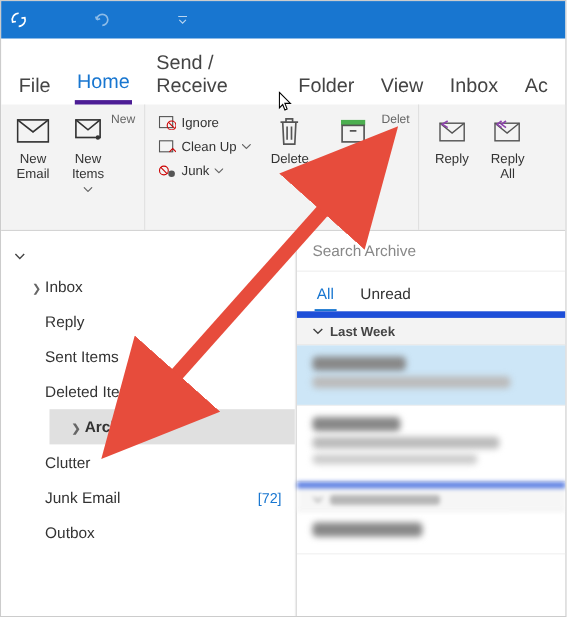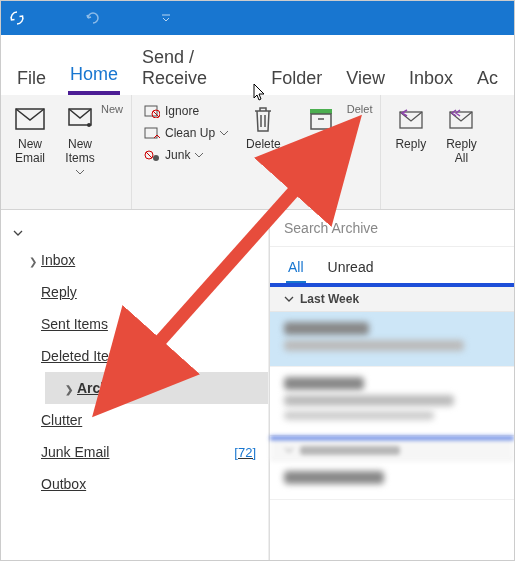--- a/index.html
+++ b/index.html
@@ -21,32 +21,32 @@
 .group-body { display: flex; gap: 8px; align-items: flex-start; flex: 1; }
 .bigbtn { display: flex; flex-direction: column; align-items: center; gap: 4px; padding: 4px 6px; font-size: 12px; color: #333; cursor: pointer; text-align: center; line-height: 1.2; }
 .bigbtn .icon { height: 28px; display: flex; align-items: center; justify-content: center; }
 .smallbtns { display: flex; flex-direction: column; gap: 2px; font-size: 12px; }
 .smallbtn { display: flex; align-items: center; gap: 5px; padding: 3px 4px; cursor: pointer; white-space: nowrap; }
 
 
 .lower { display: flex; height: calc(561px - 34px - 30px - 115px); }
 .folders { width: 268px; padding: 12px 0 0 8px; background: #fff; border-right: 1px solid #eee; }
 .acct { font-size: 15px; padding: 6px 4px; cursor: pointer; display: flex; align-items: center; gap: 2px; }
-.fitem { font-size: 14px; padding: 8px 12px 8px 20px; cursor: pointer; display: flex; justify-content: space-between; align-items: center; color: #333; text-decoration: underline; }
+.fitem { font-size: 14px; padding: 8px 12px 8px 20px; cursor: pointer; display: flex; justify-content: space-between; align-items: center; color: #333; }
 .fitem .chev { margin-right: 4px; color: #666; font-size: 10px; width: 8px; display: inline-block; }
 .fitem.selected { background: #e0e0e0; font-weight: bold; margin-left: 36px; }
 .fitem .count { color: #1876d0; font-size: 13px; }
 .fitem.noexp { padding-left: 32px; }
 
 .msglist { flex: 1; display: flex; flex-direction: column; border-left: 1px solid #ddd; }
 .search { padding: 10px 14px; border-bottom: 1px solid #eee; color: #888; font-size: 14px; }
 .filters { display: flex; padding: 8px 16px 0 16px; gap: 20px; font-size: 14px; }
 .filter { padding: 4px 2px 6px 2px; cursor: pointer; }
 .filter.active { color: #1876d0; border-bottom: 2px solid #1876d0; }
-.grouph { background: #f3f3f3; border-top: 4px solid #1d4ed8; border-bottom: 1px solid #e6e6e6; padding: 5px 14px; font-size: 12px; font-weight: bold; color: #444; display: flex; align-items: center; gap: 6px; }
+.grouph { background: #f3f3f3; border-top: 6px solid #1d4ed8; border-bottom: 1px solid #e6e6e6; padding: 5px 14px; font-size: 12px; font-weight: bold; color: #444; display: flex; align-items: center; gap: 6px; }
 .msg { padding: 10px 14px; border-bottom: 1px solid #f0f0f0; }
 .msg.sel { background: #cde6f7; }
 .blur-line { background: #bbb; border-radius: 4px; height: 11px; margin-bottom: 5px; filter: blur(3px); }
 .blur-line.t { background: #888; height: 13px; }
 .blur-line.s { background: #ccc; height: 9px; }
 
 
 .arrow-overlay { position: absolute; top: 0; left: 0; pointer-events: none; }
 
 svg { display: block; }

